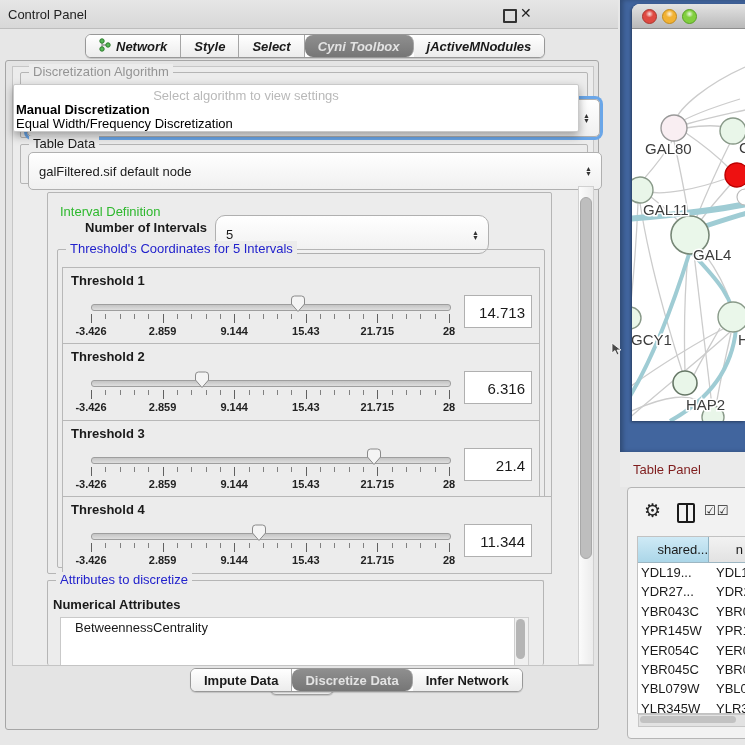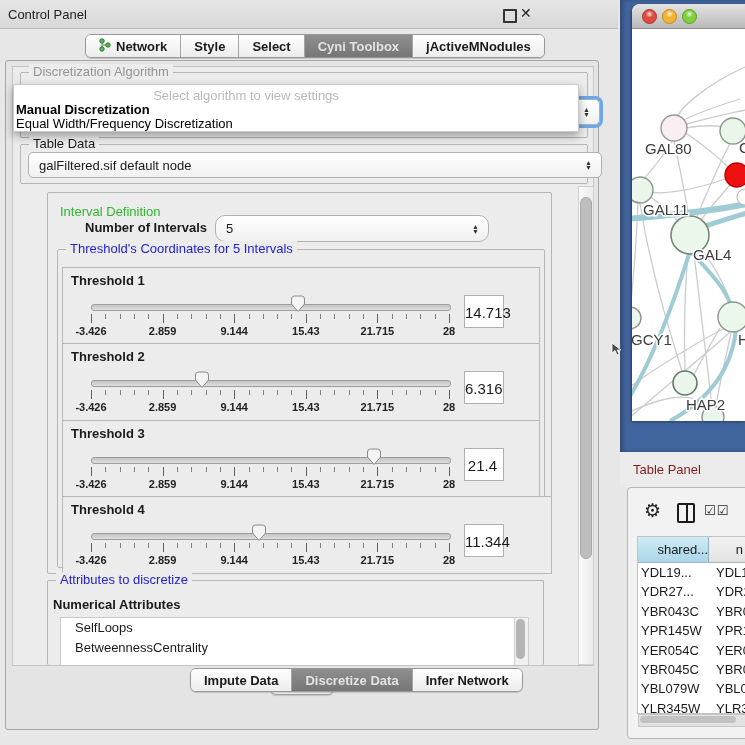--- a/index.html
+++ b/index.html
@@ -15,40 +15,40 @@
   .float-icon{left:503px;top:9px;width:10px;height:10px;border:2px solid #333;border-radius:1px;background:transparent;}
   .close-icon{left:520px;top:5px;font-size:14px;font-weight:bold;color:#222;}
 
   
   .seg-bar{display:flex;height:22px;border:1px solid #989898;border-radius:6px;
            background:#fff;box-shadow:0 1px 1px rgba(0,0,0,.15);overflow:hidden;}
   .seg{display:flex;align-items:center;gap:5px;padding:0 13px;font-size:13px;font-weight:bold;
        color:#1a1a1a;background:linear-gradient(#ffffff,#ececec);border-right:1px solid #a5a5a5;
        white-space:nowrap;cursor:default;}
   .seg:last-child{border-right:none;}
-  .seg.selected{background:linear-gradient(#8f8f8f,#767676);color:#e3e3e3;}
-  .top-tabs{left:85px;top:34px;}
+  .seg.selected{background:linear-gradient(#8f8f8f,#767676);color:#e3e3e3;border-radius:8px;}
+  .top-tabs{left:85px;top:34px;font-style:italic;}
   .bottom-tabs{left:146px;top:668px;padding-left:44px;}
 
   
   .panel-outer{left:5px;top:60px;width:592px;height:668px;background:#e4e4e4;
                border:1px solid #a6a6a6;border-radius:3px;}
   .panel-inner{left:12px;top:66px;width:580px;height:598px;background:#ececec;border:1px solid #c6c6c6;}
 
   
   .group{border:1px solid #b5b5b5;border-radius:2px;background:transparent;}
   .group-label{position:absolute;top:-9px;left:8px;background:#ececec;padding:0 4px;font-size:13px;}
   .lbl-gray{color:#949494;}
   .lbl-green{color:#2eb82e;margin-top:20px;}
   .lbl-blue{color:#2222cc;}
   .lbl-dark{color:#1a1a1a;}
 
   
   .combo{position:absolute;background:linear-gradient(#ffffff,#f0f0f0);border:1px solid #b0b0b0;
-         border-radius:5px;font-size:13px;display:flex;align-items:center;padding:0 10px;}
+         border-radius:5px;font-size:13px;display:flex;align-items:center;padding:6px 10px;}
   .combo .arrows{position:absolute;right:9px;top:50%;transform:translateY(-50%);
                  display:flex;flex-direction:column;line-height:5px;font-size:7px;color:#333;}
   .focus-ring{box-shadow:0 0 0 3px #6aa6e8;}
 
   
   .popup{left:13px;top:84px;width:564px;height:46px;background:#fff;border:1px solid #c9c9c9;
          border-radius:2px;box-shadow:0 4px 10px rgba(0,0,0,.35);z-index:30;}
   .popup-hint{position:absolute;top:3px;left:0;width:100%;padding-right:100px;box-sizing:border-box;
               text-align:center;color:#b9b9b9;font-size:13px;}
   .popup-item{position:absolute;left:2px;font-size:13px;color:#000;white-space:nowrap;}
@@ -59,21 +59,21 @@
   .srow-label{position:absolute;left:8px;top:5px;font-size:13px;font-weight:bold;}
   .track{position:absolute;left:28px;top:36px;width:358px;height:5px;border:1px solid #9e9e9e;
          border-radius:3px;background:linear-gradient(#c4c4c4,#dedede);}
   .ticks-minor{position:absolute;left:28px;top:46px;width:359px;height:5px;
     background:repeating-linear-gradient(90deg,#808080 0,#808080 1px,transparent 1px,transparent 14.32px);}
   .ticks-major{position:absolute;left:28px;top:46px;width:359px;height:9px;
     background:repeating-linear-gradient(90deg,#606060 0,#606060 1px,transparent 1px,transparent 71.6px);}
   .thumb{position:absolute;top:27px;width:16px;height:18px;}
   .tlabel{position:absolute;top:57px;transform:translateX(-50%);font-size:11px;font-weight:bold;color:#222;white-space:nowrap;}
   .tl0{left:28px}.tl1{left:99.6px}.tl2{left:171.2px}.tl3{left:242.8px}.tl4{left:314.4px}.tl5{left:386px}
-  .val-box{position:absolute;left:401px;top:27px;width:40px;height:33px;background:#fff;
+  .val-box{position:absolute;left:401px;top:27px;width:68px;height:33px;background:#fff;
            border:1px solid #b0b0b0;font-size:15px;text-align:right;line-height:33px;padding-right:6px;box-sizing:border-box;}
 
   
   .attr-list{left:60px;top:617px;width:454px;height:47px;background:#fff;border:1px solid #c9c9c9;
              font-size:13px;overflow:hidden;}
   .attr-item{padding:1px 0 1px 14px;line-height:18px;white-space:nowrap;}
   .list-scroll{left:514px;top:617px;width:13px;height:47px;background:#f0f0f0;border:1px solid #cfcfcf;}
   .list-thumb{position:absolute;left:1px;top:1px;width:9px;height:40px;background:#b5b5b5;border-radius:5px;}
 
   .apply-strip-line{left:13px;top:665px;width:579px;height:1px;background:#c4c4c4;}
@@ -273,21 +273,20 @@
     <span class="tlabel tl4">21.715</span>
     <span class="tlabel tl5">28</span>
     <div class="val-box">11.344</div>
   </div>
 
   <div class="abs group" style="left:47px;top:580px;width:495px;height:84px;border-bottom:none;">
     <span class="group-label lbl-blue">Attributes to discretize</span>
   </div>
   <div class="abs" style="left:53px;top:597px;font-size:13px;font-weight:bold;">Numerical Attributes</div>
   <div class="abs attr-list">
-    <div class="attr-item">SelfLoops</div>
     <div class="attr-item">BetweennessCentrality</div>
   </div>
   <div class="abs list-scroll">
       <div class="list-thumb"></div>
     </div>
 
   <div class="abs main-scroll">
       <div class="main-thumb"></div>
     </div>
 

